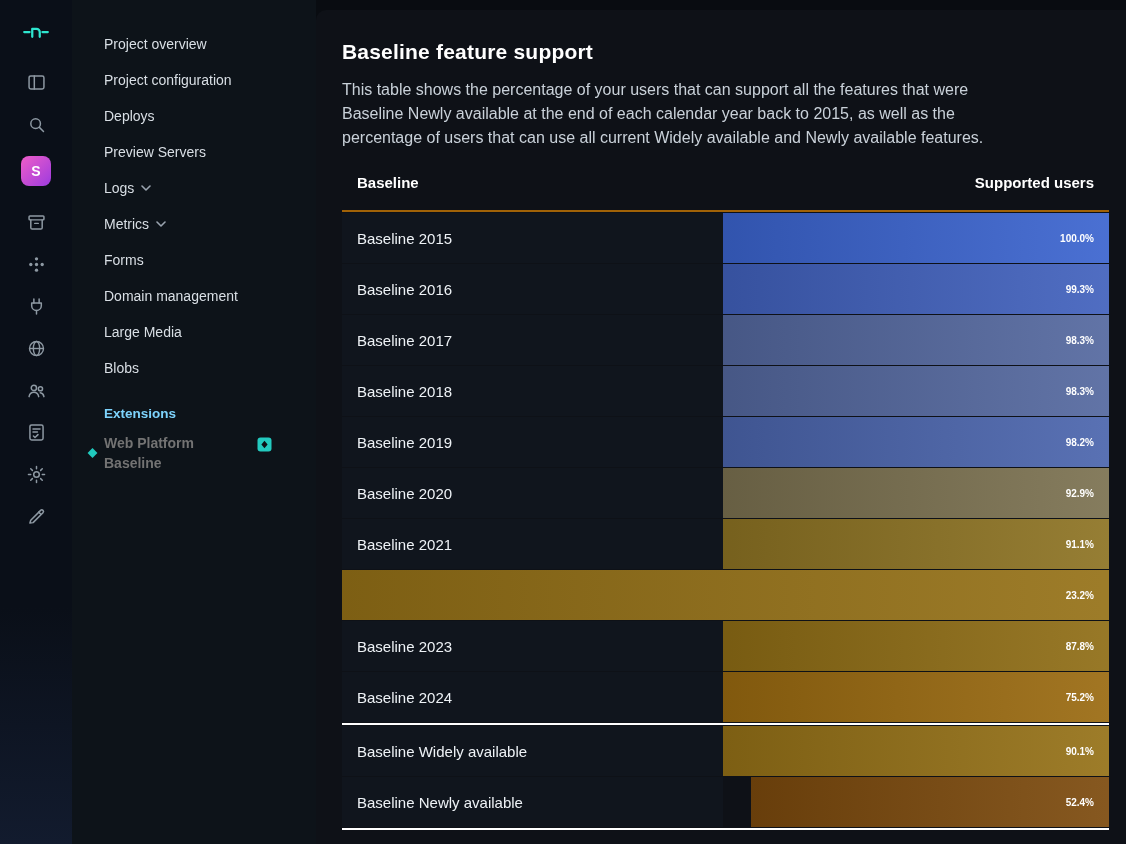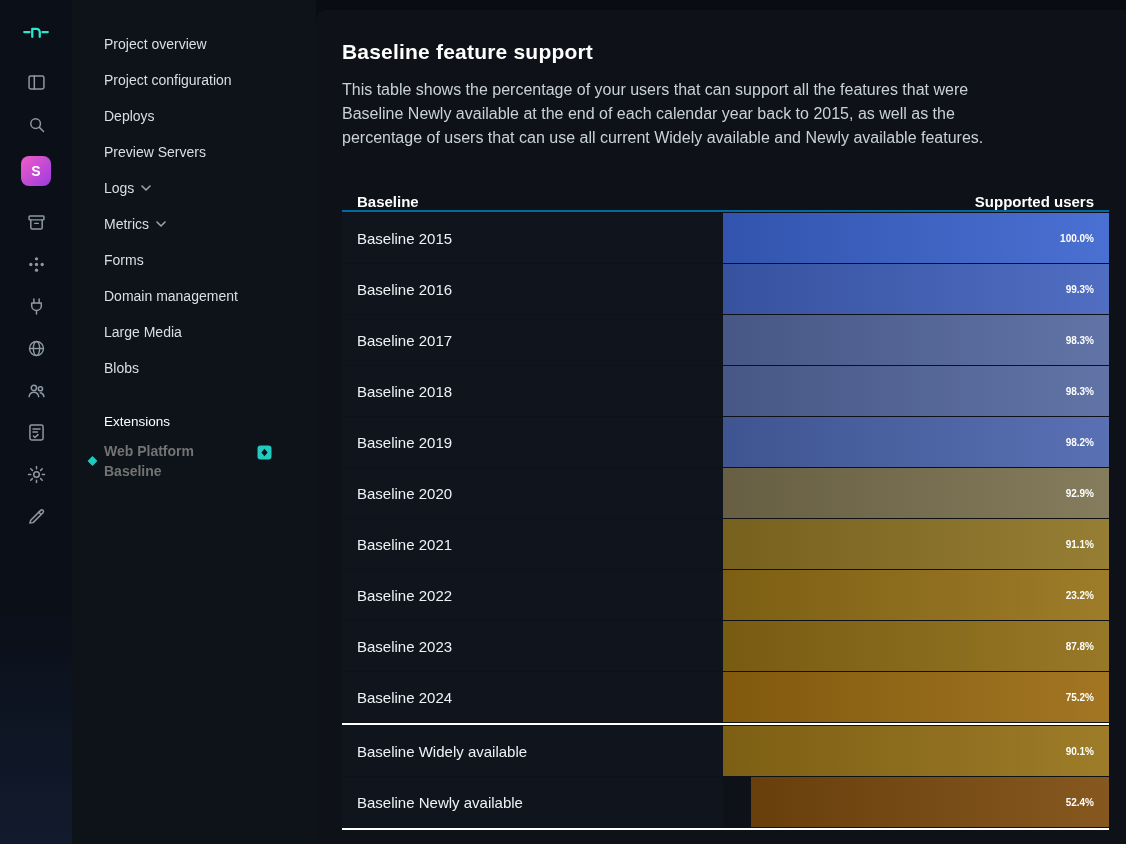--- a/index.html
+++ b/index.html
@@ -14,35 +14,35 @@
   .rail-btn{width:36px;height:36px;background:none;border:none;display:flex;align-items:center;justify-content:center;
             margin-bottom:6px;cursor:pointer;border-radius:8px}
   .rail-btn svg{display:block}
   .avatar{width:30px;height:30px;border-radius:8px;background:linear-gradient(135deg,#ef5dc8,#9d3bdf);
           color:#fff;font-weight:700;font-size:14px;display:flex;align-items:center;justify-content:center;
           margin:8px 0 18px;cursor:pointer}
 
   
   .sidebar{width:244px;height:100%;flex-shrink:0;background:#0d1319;padding-top:26px}
   .nav-item{height:36px;display:flex;align-items:center;gap:7px;padding-left:32px;font-size:14px;color:#d9dfe5;cursor:pointer}
-  .ext-header{margin:28px 0 12px;padding-left:32px;font-size:13.5px;font-weight:400;color:#ffffff}
+  .ext-header{margin:20px 0 12px;padding-left:32px;font-size:13.5px;font-weight:700;color:#7dd3fc}
   .ext-item{position:relative;display:flex;align-items:flex-start;padding-left:32px;cursor:pointer}
   .ext-bullet{position:absolute;left:17px;top:50%;width:7px;height:7px;background:#20cabe;transform:translateY(-50%) rotate(45deg)}
   .ext-label{width:122px;font-size:14px;font-weight:700;color:#737373;line-height:20px}
   .ext-badge{margin-left:auto;margin-right:44px;margin-top:4px;line-height:0}
 
   
   .main{flex:1;background:#090c11;display:flex;flex-direction:column;min-width:0}
   .panel{margin-top:10px;flex:1;background:#0e1117;border-top-left-radius:10px;padding:30px 17px 0 26px}
   .title{font-size:21px;font-weight:700;color:#fff;letter-spacing:.2px}
   .desc{margin-top:14px;max-width:676px;font-size:16px;line-height:24px;color:#c9d1d9}
 
   
   .table{margin-top:24px}
-  .thead{display:flex;height:38px;align-items:flex-end;border-bottom:2px solid #0369a1}
+  .thead{display:flex;height:38px;align-items:flex-start;border-bottom:2px solid #a16207}
   .th{font-size:15px;font-weight:700;color:#fff}
   .th-left{width:381px;padding-left:15px}
   .th-right{flex:1;text-align:right;padding-right:15px}
   .trow{display:flex;height:50px;margin-top:1px}
   .tcell-label{width:381px;background:#10151d;display:flex;align-items:center;padding-left:15px;font-size:15px;color:#eef2f6}
   .tcell-bar{flex:1;display:flex;align-items:center;justify-content:flex-end;padding-right:15px;
              font-size:10px;font-weight:700;color:#fff;
              background-image:linear-gradient(90deg,rgba(0,0,0,.16),rgba(255,255,255,.08))}
   .divider{height:2px;background:#fff;margin-top:1px}
 </style>
@@ -244,21 +244,20 @@
                 <span>92.9%</span>
               </div>
             </div>
             <div class="trow">
               <div class="tcell-label">Baseline 2021</div>
               <div class="tcell-bar" style="background-color: rgb(141, 115, 35);">
                 <span>91.1%</span>
               </div>
             </div>
             <div class="trow">
-              <div class="tcell-label">Baseline 2022</div>
               <div class="tcell-bar" style="background-color: rgb(149, 113, 23);">
                 <span>23.2%</span>
               </div>
             </div>
             <div class="trow">
               <div class="tcell-label">Baseline 2023</div>
               <div class="tcell-bar" style="background-color: rgb(143, 109, 21);">
                 <span>87.8%</span>
               </div>
             </div>

